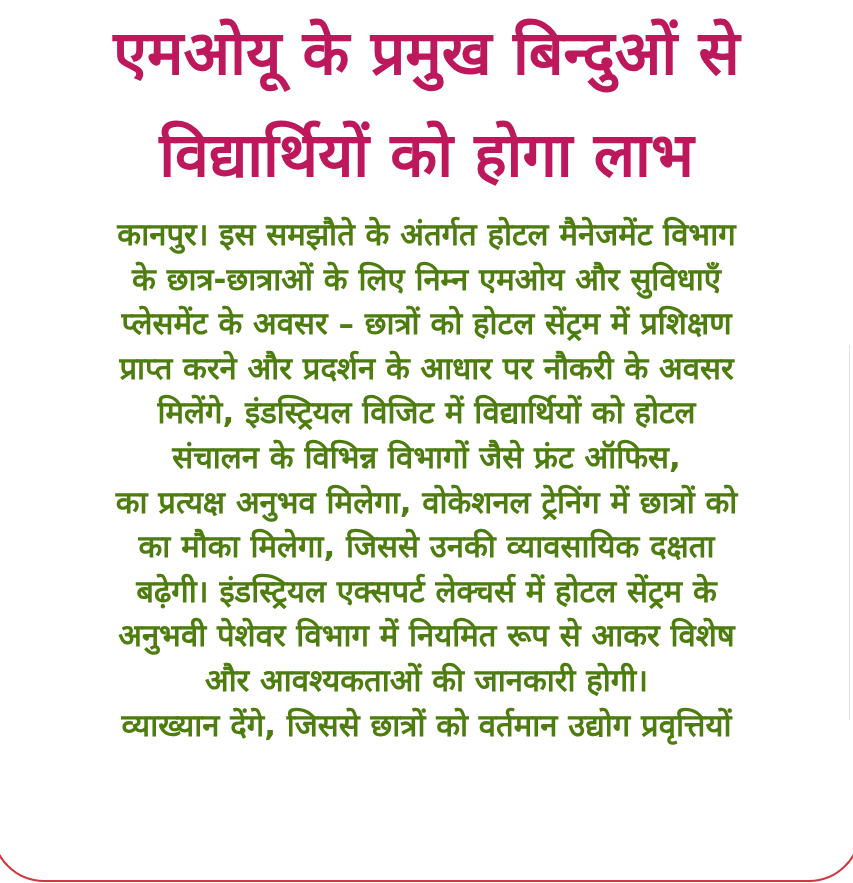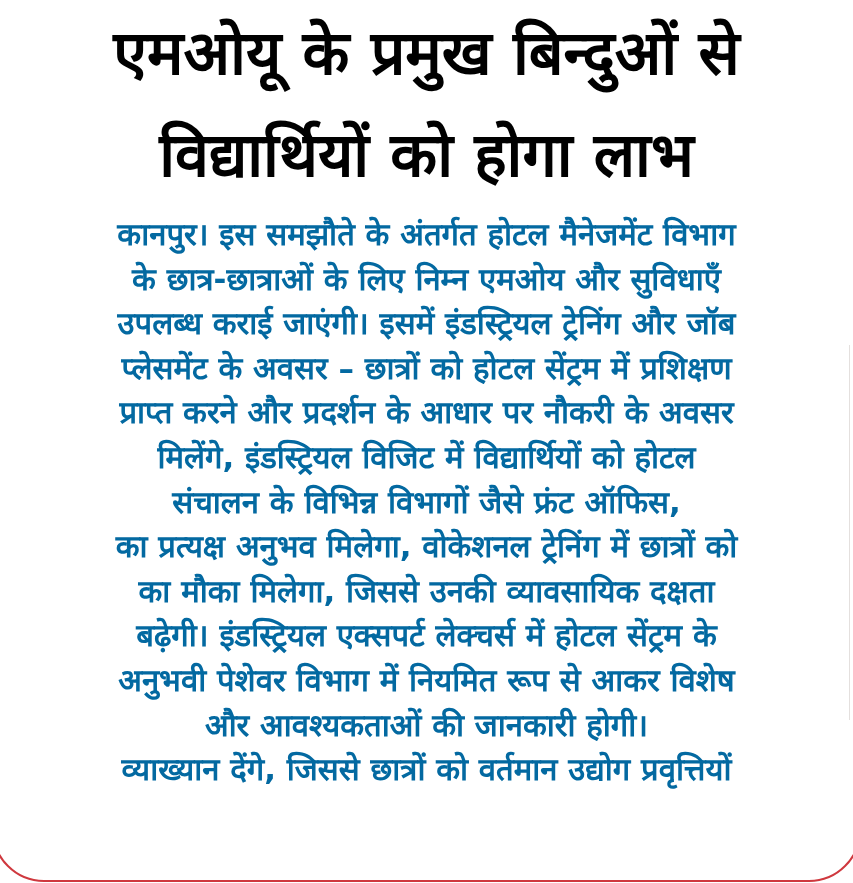--- a/index.html
+++ b/index.html
@@ -11,33 +11,33 @@
     position: relative;
     width: 853px;
     height: 883px;
     background: #ffffff;
     overflow: hidden;
     font-family: "DejaVu Sans", sans-serif;
   }
   .headline {
     padding-top: 2px;
     text-align: center;
-    color: #000000;
+    color: #be185d;
     font-size: 61px;
     font-weight: 800;
     line-height: 102px;
     letter-spacing: 0px;
   }
   .headline .hl-line {
     white-space: nowrap;
   }
   .article-body {
     margin-top: 6px;
     text-align: center;
-    color: #0369a1;
+    color: #4d7c0f;
     font-size: 31px;
     font-weight: 700;
     line-height: 44.6px;
   }
   .article-body .body-line {
     white-space: nowrap;
   }
   .red-frame {
     position: absolute;
     left: -8px;
@@ -72,21 +72,20 @@
 <div class="page">
 
   <div class="headline">
     <div class="hl-line">एमओयू के प्रमुख बिन्दुओं से</div>
     <div class="hl-line">विद्यार्थियों को होगा लाभ</div>
   </div>
 
   <div class="article-body">
     <div class="body-line">कानपुर। इस समझौते के अंतर्गत होटल मैनेजमेंट विभाग</div>
     <div class="body-line">के छात्र-छात्राओं के लिए निम्न एमओय और सुविधाएँ</div>
-    <div class="body-line">उपलब्ध कराई जाएंगी। इसमें इंडस्ट्रियल ट्रेनिंग और जॉब</div>
     <div class="body-line">प्लेसमेंट के अवसर – छात्रों को होटल सेंट्रम में प्रशिक्षण</div>
     <div class="body-line">प्राप्त करने और प्रदर्शन के आधार पर नौकरी के अवसर</div>
     <div class="body-line">मिलेंगे, इंडस्ट्रियल विजिट में विद्यार्थियों को होटल</div>
     <div class="body-line">संचालन के विभिन्न विभागों जैसे फ्रंट ऑफिस,</div>
     <div class="body-line">का प्रत्यक्ष अनुभव मिलेगा, वोकेशनल ट्रेनिंग में छात्रों को</div>
     <div class="body-line">का मौका मिलेगा, जिससे उनकी व्यावसायिक दक्षता</div>
     <div class="body-line">बढ़ेगी। इंडस्ट्रियल एक्सपर्ट लेक्चर्स में होटल सेंट्रम के</div>
     <div class="body-line">अनुभवी पेशेवर विभाग में नियमित रूप से आकर विशेष</div>
     <div class="body-line">और आवश्यकताओं की जानकारी होगी।</div>
     <div class="body-line">व्याख्यान देंगे, जिससे छात्रों को वर्तमान उद्योग प्रवृत्तियों</div>

